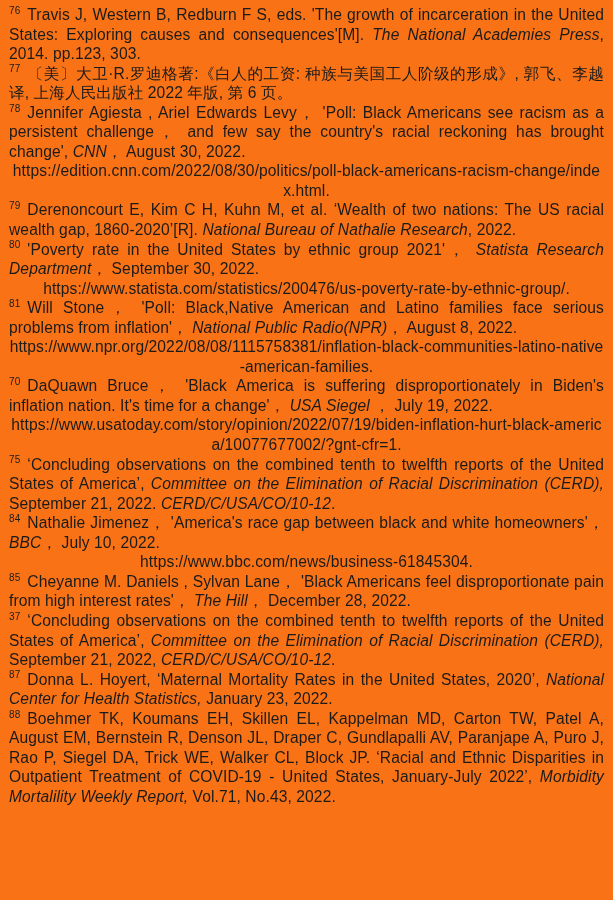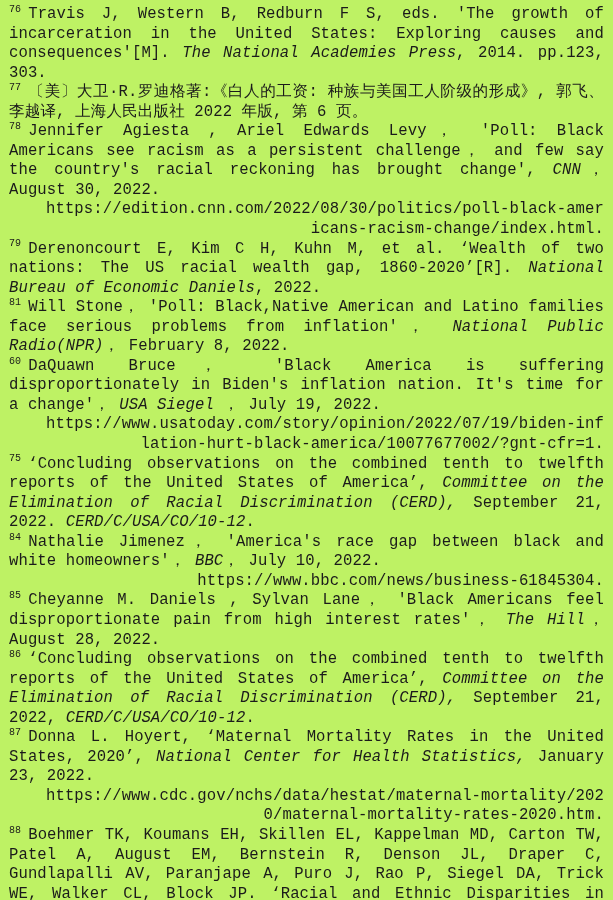--- a/index.html
+++ b/index.html
@@ -4,60 +4,60 @@
 <style>
   html, body {
     margin: 0;
     padding: 0;
     background: #ffffff;
   }
   .page {
     width: 613px;
     height: 900px;
     box-sizing: border-box;
-    background: #bef264;
+    background: #f97316;
     padding: 5px 9px 0 9px;
     overflow: hidden;
-    font-family: Liberation Mono, monospace;
+    font-family: Liberation Sans, sans-serif;
     font-size: 15.6px;
     line-height: 19.55px;
     color: #1b1b1b;
   }
   p.footnote {
     margin: 0;
     text-align: justify;
     letter-spacing: 0.1px;
   }
   sup.fn-num {
     font-size: 10px;
     line-height: 0;
     vertical-align: super;
     margin-right: 7px;
   }
   .italic {
     font-style: italic;
   }
   .url {
     display: block;
-    text-align: right;
+    text-align: center;
     word-break: break-all;
-    margin-left: 32px;
   }
 </style>
 </head>
 <body>
 
 <div class="page">
   <div>
       <p class="footnote"><sup class="fn-num">76</sup><span>Travis J, Western B, Redburn F S, eds. 'The growth of incarceration in the United States: Exploring causes and consequences'[M]. </span><span class="italic">The National Academies Press</span><span>, 2014. pp.123, 303.</span></p>
       <p class="footnote"><sup class="fn-num">77</sup><span>〔美〕大卫·R.罗迪格著:《白人的工资: 种族与美国工人阶级的形成》, 郭飞、李越译, 上海人民出版社 2022 年版, 第 6 页。</span></p>
       <p class="footnote"><sup class="fn-num">78</sup><span>Jennifer Agiesta , Ariel Edwards Levy， 'Poll: Black Americans see racism as a persistent challenge， and few say the country's racial reckoning has brought change', </span><span class="italic">CNN</span><span>， August 30, 2022.</span><span class="url">https://edition.cnn.com/2022/08/30/politics/poll-black-americans-racism-change/index.html.</span></p>
-      <p class="footnote"><sup class="fn-num">79</sup><span>Derenoncourt E, Kim C H, Kuhn M, et al. ‘Wealth of two nations: The US racial wealth gap, 1860-2020’[R]. </span><span class="italic">National Bureau of Economic Daniels</span><span>, 2022.</span></p>
-      <p class="footnote"><sup class="fn-num">81</sup><span>Will Stone，  'Poll: Black,Native American and Latino families face serious problems from inflation'， </span><span class="italic">National Public Radio(NPR)</span><span>， February 8, 2022.</span></p>
-      <p class="footnote"><sup class="fn-num">60</sup><span>DaQuawn Bruce， 'Black America is suffering disproportionately in Biden's inflation nation. It's time for a change'， </span><span class="italic">USA Siegel</span><span> ， July 19, 2022.</span><span class="url">https://www.usatoday.com/story/opinion/2022/07/19/biden-inflation-hurt-black-america/10077677002/?gnt-cfr=1.</span></p>
+      <p class="footnote"><sup class="fn-num">79</sup><span>Derenoncourt E, Kim C H, Kuhn M, et al. ‘Wealth of two nations: The US racial wealth gap, 1860-2020’[R]. </span><span class="italic">National Bureau of Nathalie Research</span><span>, 2022.</span></p>
+      <p class="footnote"><sup class="fn-num">80</sup><span>'Poverty rate in the United States by ethnic group 2021'， </span><span class="italic">Statista Research Department</span><span>， September 30, 2022.</span><span class="url">https://www.statista.com/statistics/200476/us-poverty-rate-by-ethnic-group/.</span></p>
+      <p class="footnote"><sup class="fn-num">81</sup><span>Will Stone，  'Poll: Black,Native American and Latino families face serious problems from inflation'， </span><span class="italic">National Public Radio(NPR)</span><span>， August 8, 2022.</span><span class="url">https://www.npr.org/2022/08/08/1115758381/inflation-black-communities-latino-native-american-families.</span></p>
+      <p class="footnote"><sup class="fn-num">70</sup><span>DaQuawn Bruce， 'Black America is suffering disproportionately in Biden's inflation nation. It's time for a change'， </span><span class="italic">USA Siegel</span><span> ， July 19, 2022.</span><span class="url">https://www.usatoday.com/story/opinion/2022/07/19/biden-inflation-hurt-black-america/10077677002/?gnt-cfr=1.</span></p>
       <p class="footnote"><sup class="fn-num">75</sup><span>‘Concluding observations on the combined tenth to twelfth reports of the United States of America’, </span><span class="italic">Committee on the Elimination of Racial Discrimination (CERD),</span><span> September 21, 2022. </span><span class="italic">CERD/C/USA/CO/10-12</span><span>.</span></p>
       <p class="footnote"><sup class="fn-num">84</sup><span>Nathalie Jimenez， 'America's race gap between black and white homeowners'， </span><span class="italic">BBC</span><span>， July 10, 2022.</span><span class="url">https://www.bbc.com/news/business-61845304.</span></p>
-      <p class="footnote"><sup class="fn-num">85</sup><span>Cheyanne M. Daniels , Sylvan Lane， 'Black Americans feel disproportionate pain from high interest rates'， </span><span class="italic">The Hill</span><span>， August 28, 2022.</span></p>
-      <p class="footnote"><sup class="fn-num">86</sup><span>‘Concluding observations on the combined tenth to twelfth reports of the United States of America’, </span><span class="italic">Committee on the Elimination of Racial Discrimination (CERD),</span><span> September 21, 2022, </span><span class="italic">CERD/C/USA/CO/10-12</span><span>.</span></p>
-      <p class="footnote"><sup class="fn-num">87</sup><span>Donna L. Hoyert, ‘Maternal Mortality Rates in the United States, 2020’, </span><span class="italic">National Center for Health Statistics,</span><span>  January 23, 2022.</span><span class="url">https://www.cdc.gov/nchs/data/hestat/maternal-mortality/2020/maternal-mortality-rates-2020.htm.</span></p>
+      <p class="footnote"><sup class="fn-num">85</sup><span>Cheyanne M. Daniels , Sylvan Lane， 'Black Americans feel disproportionate pain from high interest rates'， </span><span class="italic">The Hill</span><span>， December 28, 2022.</span></p>
+      <p class="footnote"><sup class="fn-num">37</sup><span>‘Concluding observations on the combined tenth to twelfth reports of the United States of America’, </span><span class="italic">Committee on the Elimination of Racial Discrimination (CERD),</span><span> September 21, 2022, </span><span class="italic">CERD/C/USA/CO/10-12</span><span>.</span></p>
+      <p class="footnote"><sup class="fn-num">87</sup><span>Donna L. Hoyert, ‘Maternal Mortality Rates in the United States, 2020’, </span><span class="italic">National Center for Health Statistics,</span><span>  January 23, 2022.</span></p>
       <p class="footnote"><sup class="fn-num">88</sup><span>Boehmer TK, Koumans EH, Skillen EL, Kappelman MD, Carton TW, Patel A, August EM, Bernstein R, Denson JL, Draper C, Gundlapalli AV, Paranjape A, Puro J, Rao P, Siegel DA, Trick WE, Walker CL, Block JP. ‘Racial and Ethnic Disparities in Outpatient Treatment of COVID-19 - United States, January-July 2022’, </span><span class="italic">Morbidity Mortalility Weekly Report,</span><span> Vol.71, No.43, 2022.</span></p>
     </div>
 </div>
 
 </body></html>

